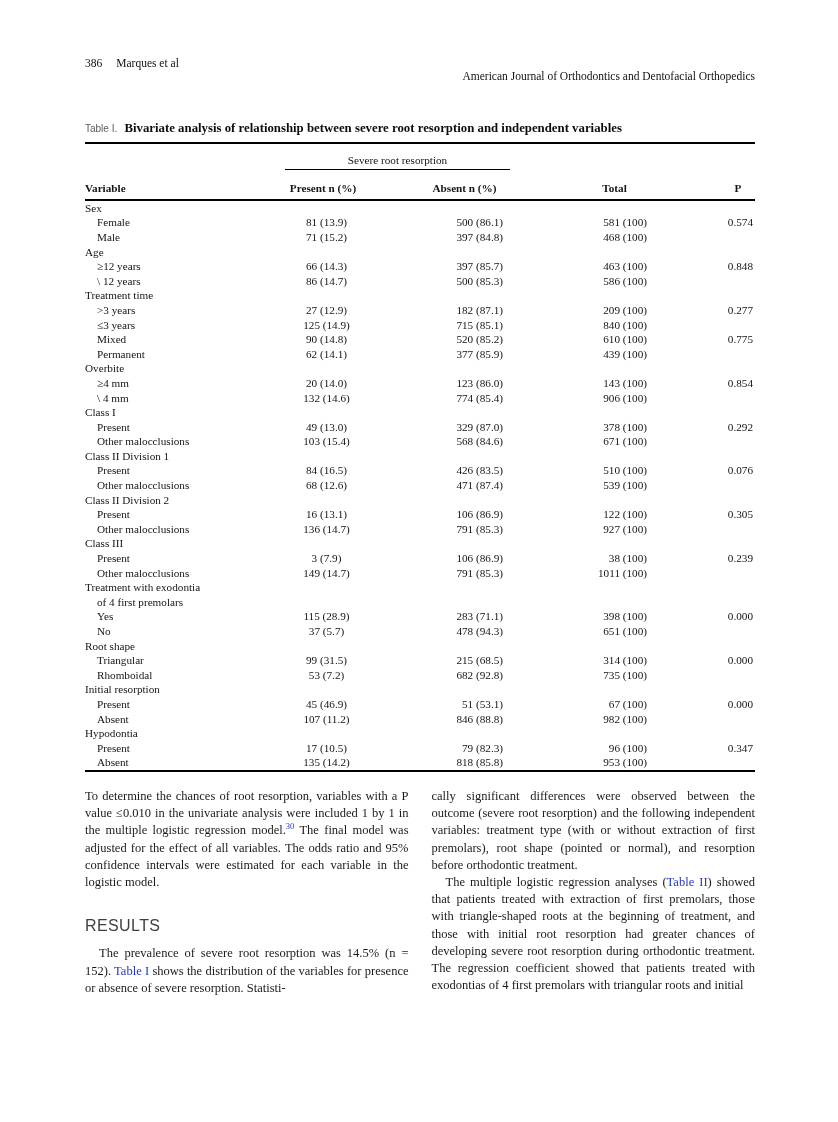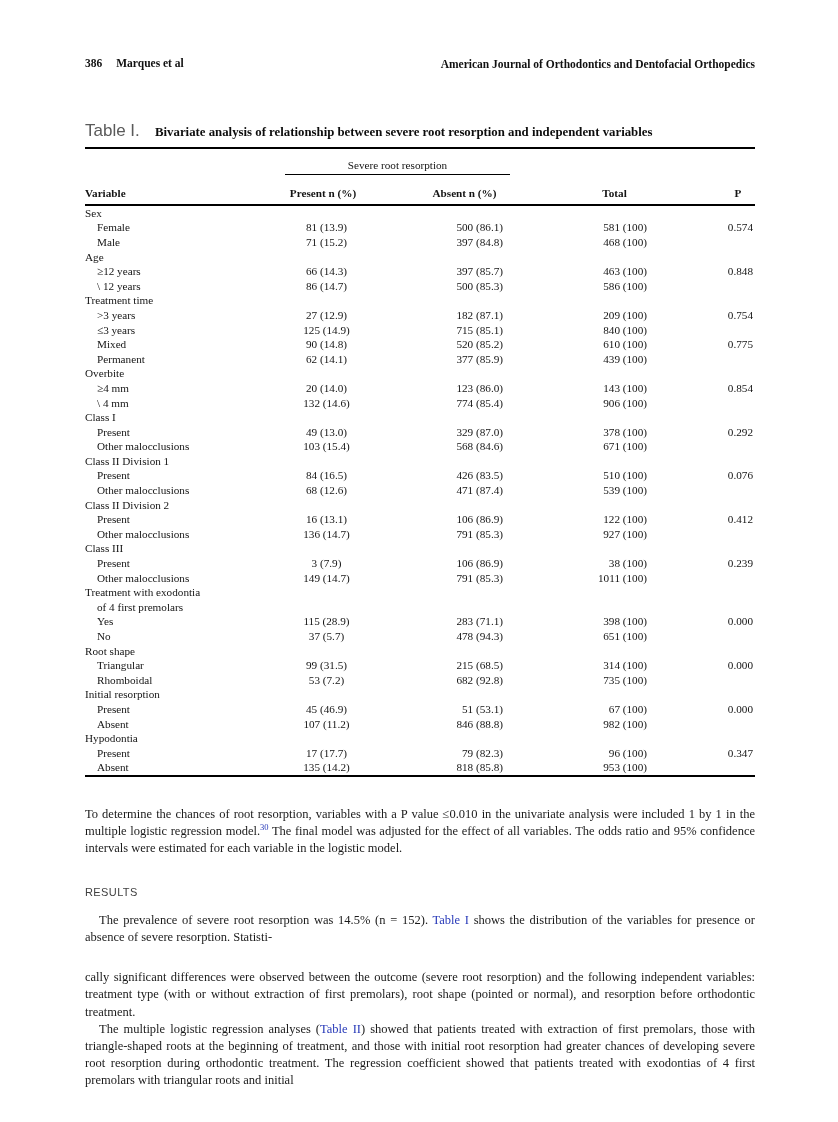--- a/index.html
+++ b/index.html
@@ -1,29 +1,29 @@
 <!DOCTYPE html>
 <html><head>
 <meta charset="utf-8">
 <style>
   html,body{margin:0;padding:0;background:#ffffff;}
   .page{position:relative;width:838px;height:1122px;background:#ffffff;overflow:hidden;
         color:#141414;font-family:"Liberation Serif",serif;}
 
   
   .page-header{position:absolute;top:57px;left:85px;width:670px;display:flex;
-               justify-content:space-between;font-size:11.5px;font-weight:bold;color:#111;}
+               justify-content:space-between;font-size:11.5px;font-weight:normal;color:#111;flex-direction:column;}
   .ph-left span{display:inline-block;}
   .ph-authors{margin-left:14px;}
   .ph-right{text-align:right;line-height:15.5px;}
 
   
   .table-wrap{position:absolute;top:121px;left:85px;width:670px;}
   .table-caption{font-size:12.8px;margin-bottom:6px;white-space:nowrap;}
-  .tbl-label{font-family:"Liberation Sans",sans-serif;font-size:17px;color:#5a5a5a;margin-right:12px;}
+  .tbl-label{font-family:"Liberation Sans",sans-serif;font-size:10px;color:#5a5a5a;margin-right:4px;}
   .tbl-title{font-family:"Liberation Serif",serif;font-weight:bold;color:#0d0d0d;}
   table{border-collapse:collapse;width:670px;table-layout:fixed;
         border-top:2.5px solid #000;border-bottom:2.5px solid #000;
         font-size:11.2px;color:#141414;}
   col.c0{width:200px;} col.c1{width:90px;} col.c2{width:135px;} col.c3{width:145px;} col.c4{width:100px;}
   tr.span-row td{height:22px;vertical-align:bottom;padding:0;}
   td.span-cell{border-bottom:1.5px solid #000;text-align:center;padding-bottom:3px !important;}
   tr.head-row th{font-weight:bold;height:24px;vertical-align:bottom;padding:0 0 5px 0;
                  border-bottom:2.5px solid #000;}
   th.h0{text-align:left;}
@@ -34,26 +34,26 @@
   tbody td{height:14.6px;padding:0;line-height:13px;vertical-align:middle;white-space:nowrap;}
   tr.group-row td{text-align:left;}
   tr.group-cont td{padding-left:12px;}
   td.cell-var{padding-left:12px;text-align:left;}
   td.cell-present{text-align:center;padding-right:7px;}
   td.cell-absent{text-align:right;padding-right:7px;}
   td.cell-total{text-align:right;padding-right:8px;}
   td.cell-p{text-align:right;padding-right:2px;}
 
   
-  .text-columns{position:absolute;top:806px;left:85px;width:670px;display:flex;gap:23px;
-                font-size:12.5px;line-height:17.2px;text-align:justify;color:#1a1a1a;flex-direction:column;}
+  .text-columns{position:absolute;top:788px;left:85px;width:670px;display:flex;gap:23px;
+                font-size:12.5px;line-height:17.2px;text-align:justify;color:#1a1a1a;}
   .tcol{flex:1;min-width:0;}
   p.para{margin:0;padding:0;}
   p.para.indent{text-indent:14px;}
-  .results{font-family:"Liberation Sans",sans-serif;font-size:11px;font-weight:400;
+  .results{font-family:"Liberation Sans",sans-serif;font-size:16px;font-weight:400;
            color:#3f3f3f;letter-spacing:0.4px;margin:26px 0 11px 0;text-align:left;}
   .xref{color:#2638b8;cursor:pointer;}
   sup.xref{font-size:8.5px;line-height:0;}
 </style>
 </head>
 <body>
 
 <div class="page">
 
   <div class="page-header">
@@ -129,21 +129,21 @@
             <td class="cell-p"></td>
           </tr>
           <tr class="group-row">
             <td colspan="5">Treatment time</td>
           </tr>
           <tr>
             <td class="cell-var">&gt;3 years</td>
             <td class="cell-present">27 (12.9)</td>
             <td class="cell-absent">182 (87.1)</td>
             <td class="cell-total">209 (100)</td>
-            <td class="cell-p">0.754</td>
+            <td class="cell-p">0.277</td>
           </tr>
           <tr>
             <td class="cell-var">≤3 years</td>
             <td class="cell-present">125 (14.9)</td>
             <td class="cell-absent">715 (85.1)</td>
             <td class="cell-total">840 (100)</td>
             <td class="cell-p"></td>
           </tr>
           <tr>
             <td class="cell-var">Mixed</td>
@@ -211,21 +211,21 @@
             <td class="cell-p"></td>
           </tr>
           <tr class="group-row">
             <td colspan="5">Class II Division 2</td>
           </tr>
           <tr>
             <td class="cell-var">Present</td>
             <td class="cell-present">16 (13.1)</td>
             <td class="cell-absent">106 (86.9)</td>
             <td class="cell-total">122 (100)</td>
-            <td class="cell-p">0.412</td>
+            <td class="cell-p">0.305</td>
           </tr>
           <tr>
             <td class="cell-var">Other malocclusions</td>
             <td class="cell-present">136 (14.7)</td>
             <td class="cell-absent">791 (85.3)</td>
             <td class="cell-total">927 (100)</td>
             <td class="cell-p"></td>
           </tr>
           <tr class="group-row">
             <td colspan="5">Class III</td>
@@ -296,21 +296,21 @@
             <td class="cell-present">107 (11.2)</td>
             <td class="cell-absent">846 (88.8)</td>
             <td class="cell-total">982 (100)</td>
             <td class="cell-p"></td>
           </tr>
           <tr class="group-row">
             <td colspan="5">Hypodontia</td>
           </tr>
           <tr>
             <td class="cell-var">Present</td>
-            <td class="cell-present">17 (17.7)</td>
+            <td class="cell-present">17 (10.5)</td>
             <td class="cell-absent">79 (82.3)</td>
             <td class="cell-total">96 (100)</td>
             <td class="cell-p">0.347</td>
           </tr>
           <tr>
             <td class="cell-var">Absent</td>
             <td class="cell-present">135 (14.2)</td>
             <td class="cell-absent">818 (85.8)</td>
             <td class="cell-total">953 (100)</td>
             <td class="cell-p"></td>

